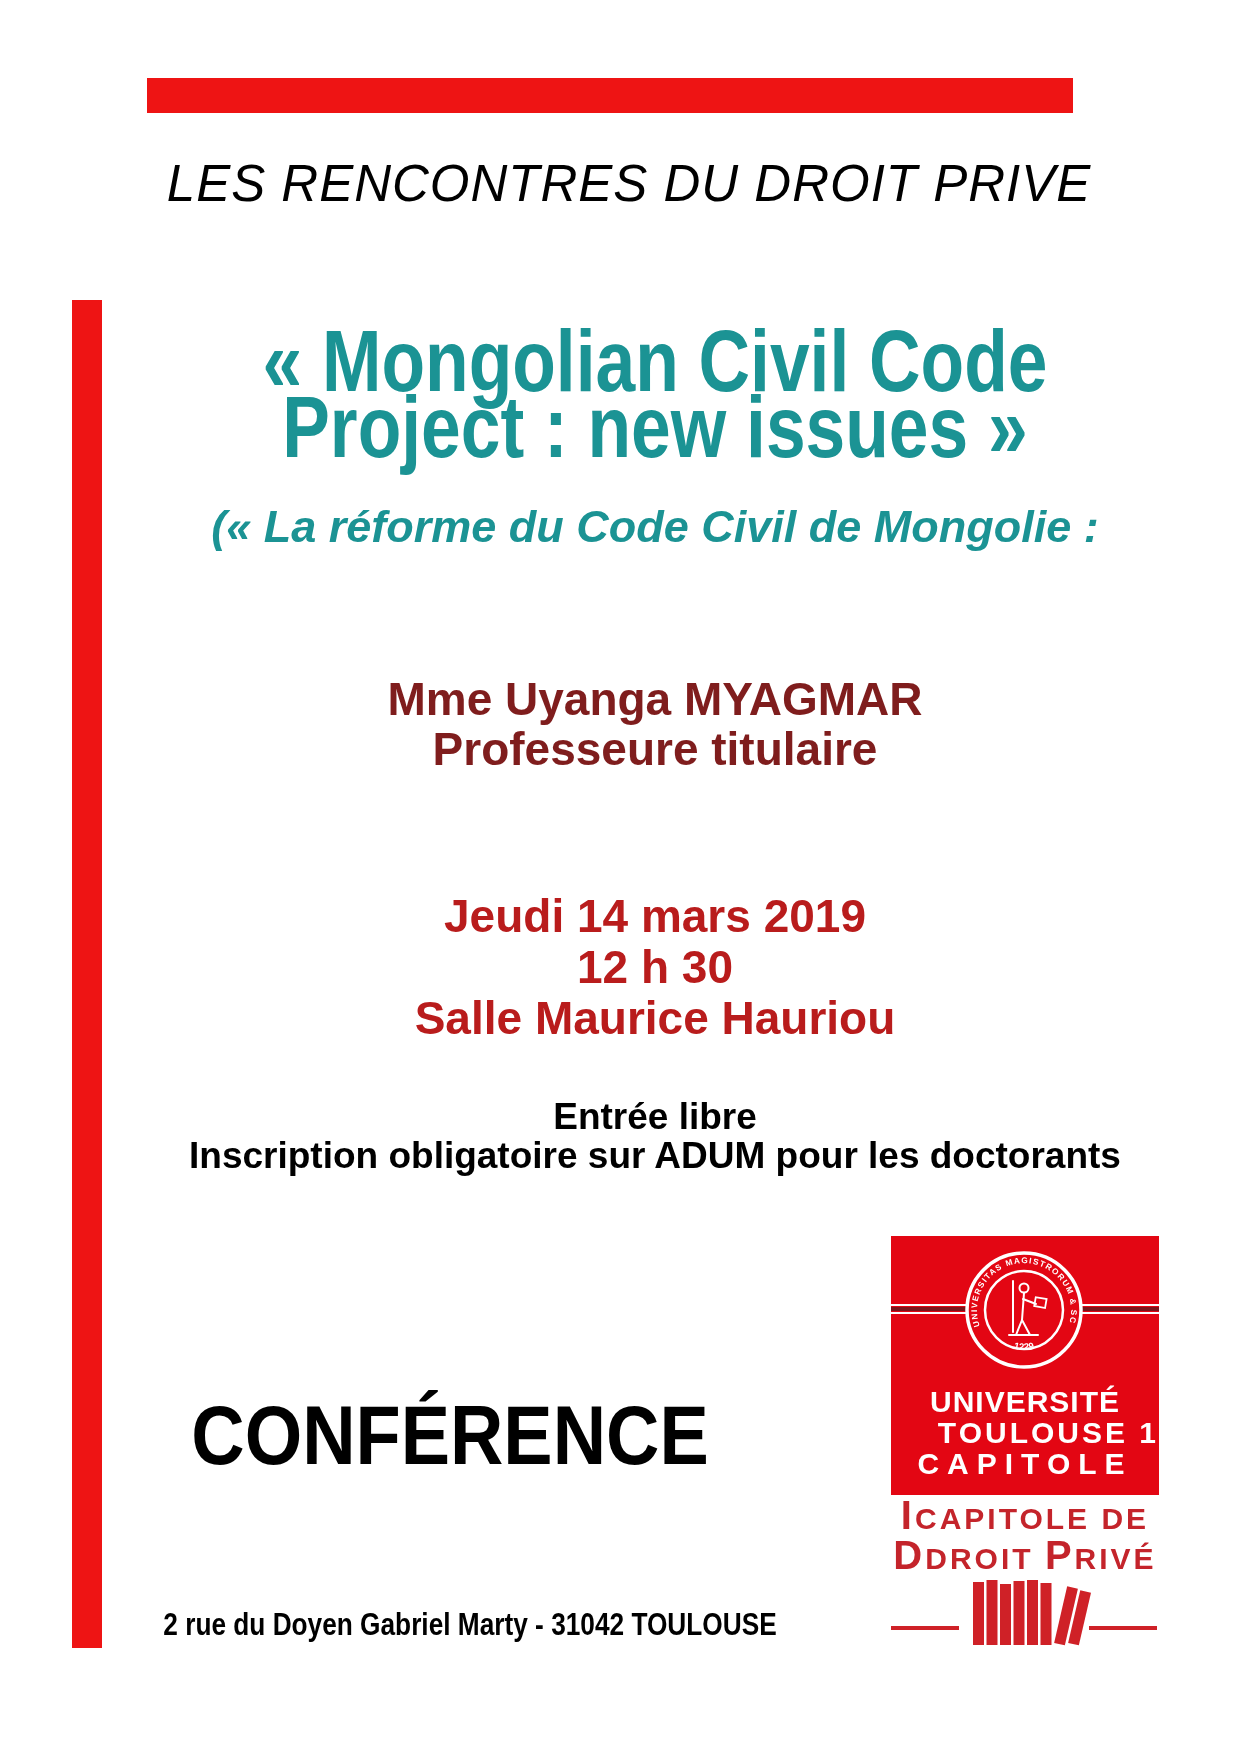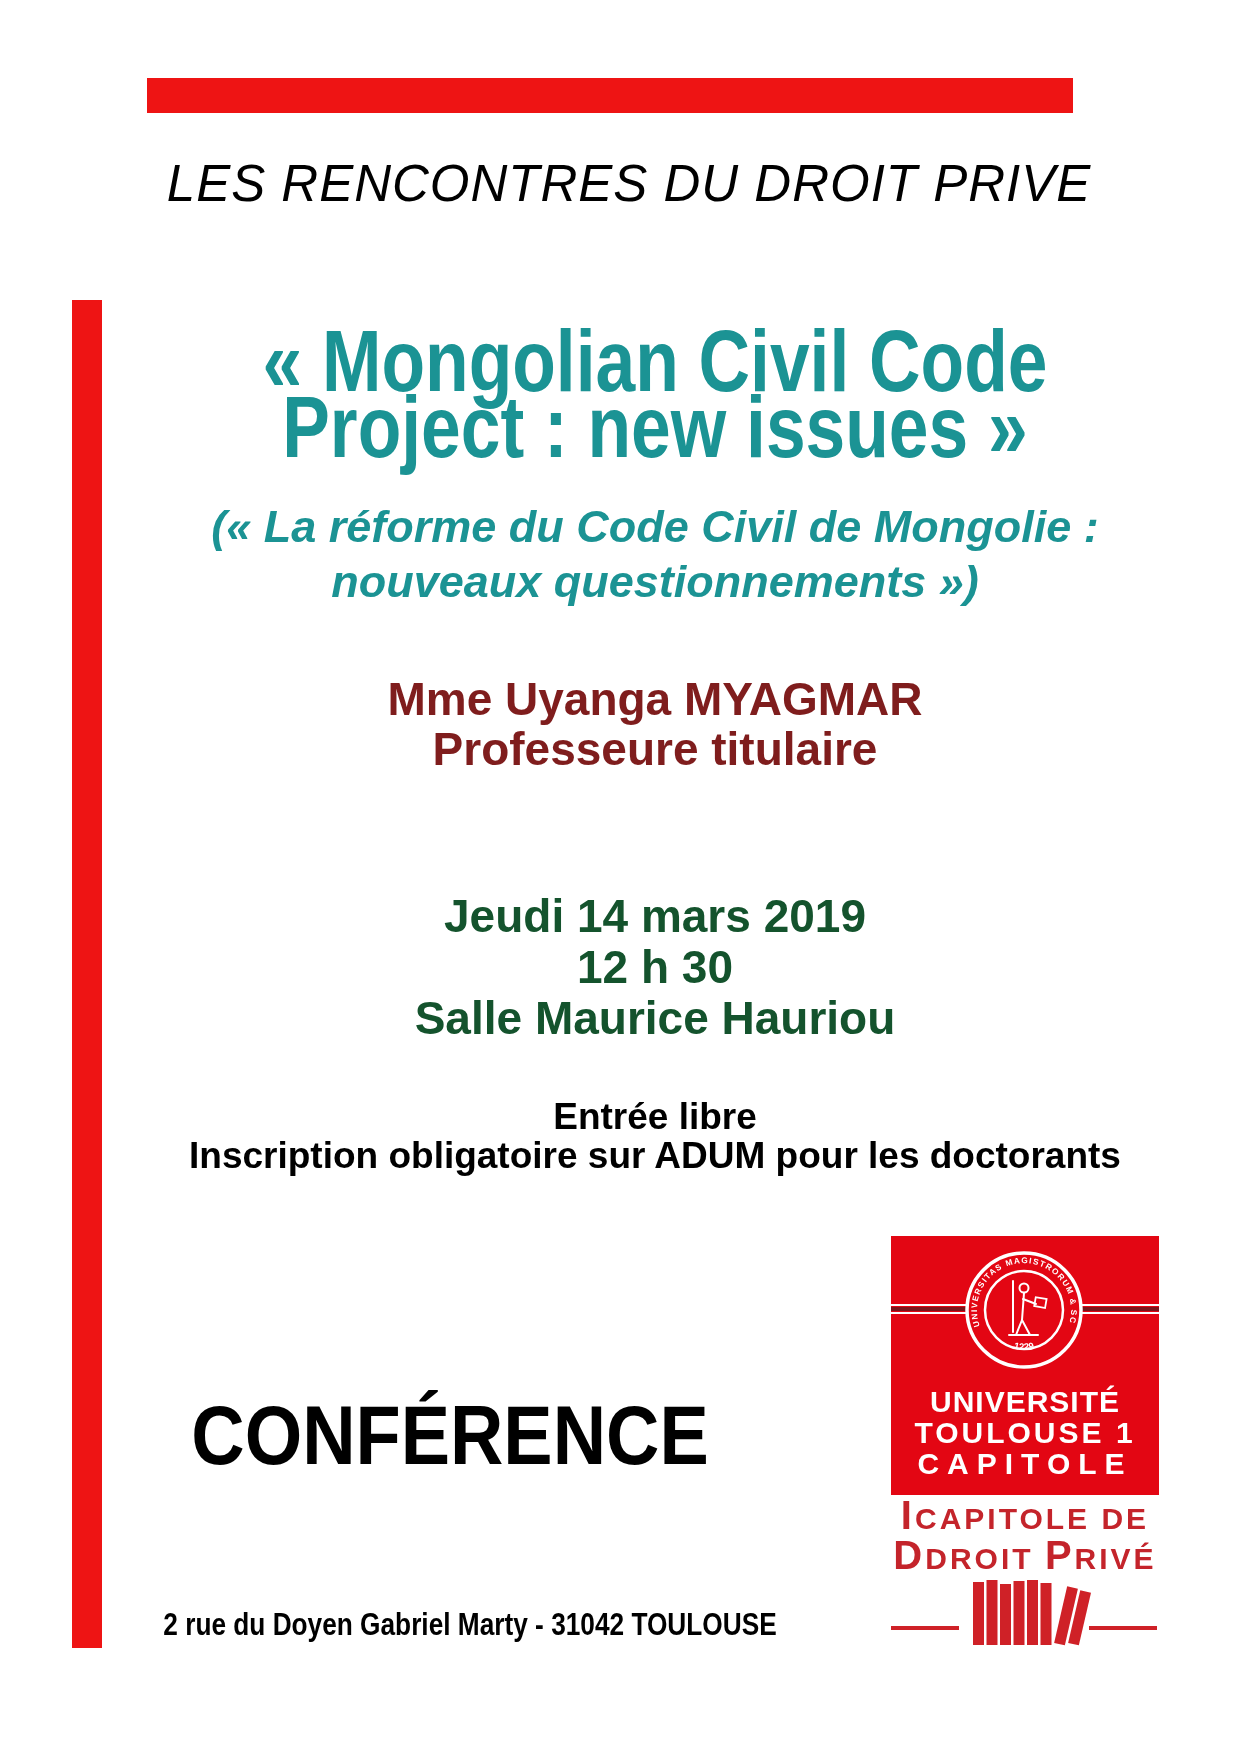--- a/index.html
+++ b/index.html
@@ -19,40 +19,40 @@
   .series{left:147px;top:158px;width:926px;font-style:italic;font-size:51px;
     letter-spacing:1px;color:#000;line-height:1;white-space:nowrap;margin-left:19px;}
 
   
   .title{left:85px;top:328px;width:1140px;font-size:87px;font-weight:bold;color:#1b9394;
     line-height:66px;transform:scaleX(0.82);transform-origin:50% 0;white-space:nowrap;}
   .subtitle{left:85px;top:499px;width:1140px;font-size:45px;font-weight:bold;font-style:italic;
     color:#1b9394;line-height:55px;white-space:nowrap;}
   .speaker{left:85px;top:674px;width:1140px;font-size:46px;font-weight:bold;color:#7f1d1d;
     line-height:50px;white-space:nowrap;}
-  .when{left:85px;top:891px;width:1140px;font-size:46px;font-weight:bold;color:#14532d;
+  .when{left:85px;top:891px;width:1140px;font-size:46px;font-weight:bold;color:#b91c1c;
     line-height:51px;white-space:nowrap;}
   .admission{left:85px;top:1097px;width:1140px;font-size:37px;font-weight:bold;color:#000;
     line-height:39px;white-space:nowrap;}
 
   .conference{left:85px;top:1393px;width:730px;font-size:84px;font-weight:bold;color:#000;
     line-height:1;transform:scaleX(0.88);transform-origin:50% 0;white-space:nowrap;}
   .address{left:85px;top:1608px;width:770px;font-size:32px;font-weight:bold;color:#000;
     line-height:1;transform:scaleX(0.82);transform-origin:50% 0;white-space:nowrap;}
 
   
   .logo-box{left:891px;top:1236px;width:268px;height:259px;background:#e30613;}
   .rule-w1{left:891px;top:1304px;width:268px;height:2px;background:#ffffff;z-index:2;}
   .rule-dk{left:891px;top:1307px;width:268px;height:4px;background:#7a151c;z-index:2;}
   .rule-w2{left:891px;top:1312px;width:268px;height:2px;background:#ffffff;z-index:2;}
   .seal{left:962px;top:1248px;z-index:3;}
   .uni-name{left:891px;top:1386px;width:268px;z-index:4;color:#ffffff;font-weight:bold;
     font-size:30px;line-height:31px;}
   .uni-name .l1{letter-spacing:1px;}
-  .uni-name .l2{letter-spacing:3px;}
+  .uni-name .l2{letter-spacing:3px;text-align:right;}
   .uni-name .l3{letter-spacing:8px;}
   .inst{width:280px;left:885px;color:#c4242b;font-weight:bold;line-height:1;white-space:nowrap;}
   .inst-l1{top:1495px;}
   .inst-l2{top:1535px;}
   .inst .sm{font-size:30px;letter-spacing:3px;}
   .inst .big{font-size:40px;letter-spacing:3px;}
   .books{left:889px;top:1578px;}
 </style>
 </head>
 <body>
@@ -63,21 +63,20 @@
 
 <div class="abs left-bar"></div>
 
 <div class="abs title ctr">
   <div>« Mongolian Civil Code</div>
   <div>Project : new issues »</div>
 </div>
 
 <div class="abs subtitle ctr">
   <div>(« La réforme du Code Civil de Mongolie :</div>
-  <div>nouveaux questionnements »)</div>
 </div>
 
 <div class="abs speaker ctr">
   <div>Mme Uyanga MYAGMAR</div>
   <div>Professeure titulaire</div>
 </div>
 
 <div class="abs when ctr">
   <div>Jeudi 14 mars 2019</div>
   <div>12 h 30</div>

